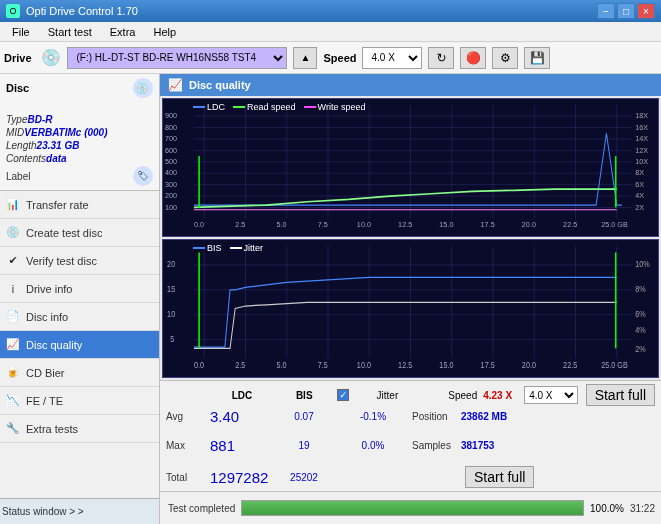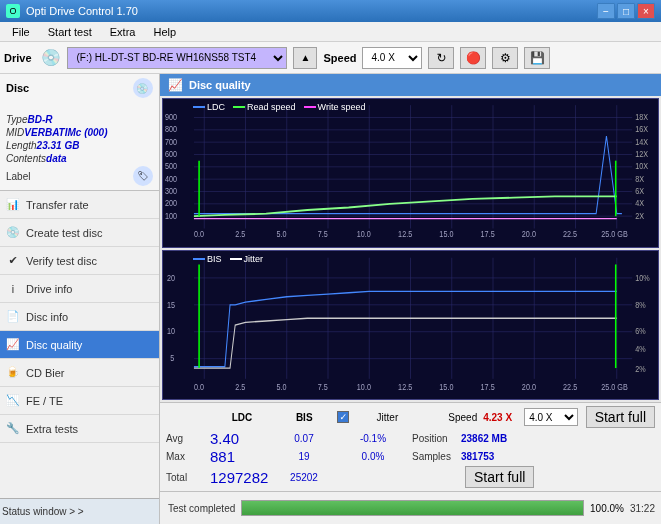--- a/index.html
+++ b/index.html
@@ -544,21 +544,21 @@
         <span style="color:#cc0000;font-size:10px;font-weight:bold;width:38px;">4.23 X</span>
         <select class="stat-speed-sel">
           <option>4.0 X</option>
         </select>
         <div class="stat-buttons">
           <button class="stat-btn">Start full</button>
         </div>
       </div>
 
       <div style="display:flex;gap:0;">
-        <div style="display:flex;flex-direction:column;gap:1px;">
+        <div style="display:flex;flex-direction:column;gap:12px;">
 
           <div class="stats-row">
             <span class="stat-label">Avg</span>
             <span class="stat-ldc">3.40</span>
             <span class="stat-bis">0.07</span>
             <span class="stat-jitter">-0.1%</span>
             <span style="font-size:10px;color:#333;width:45px;">Position</span>
             <span style="font-size:10px;color:#0000cc;font-weight:bold;">23862 MB</span>
           </div>
 

